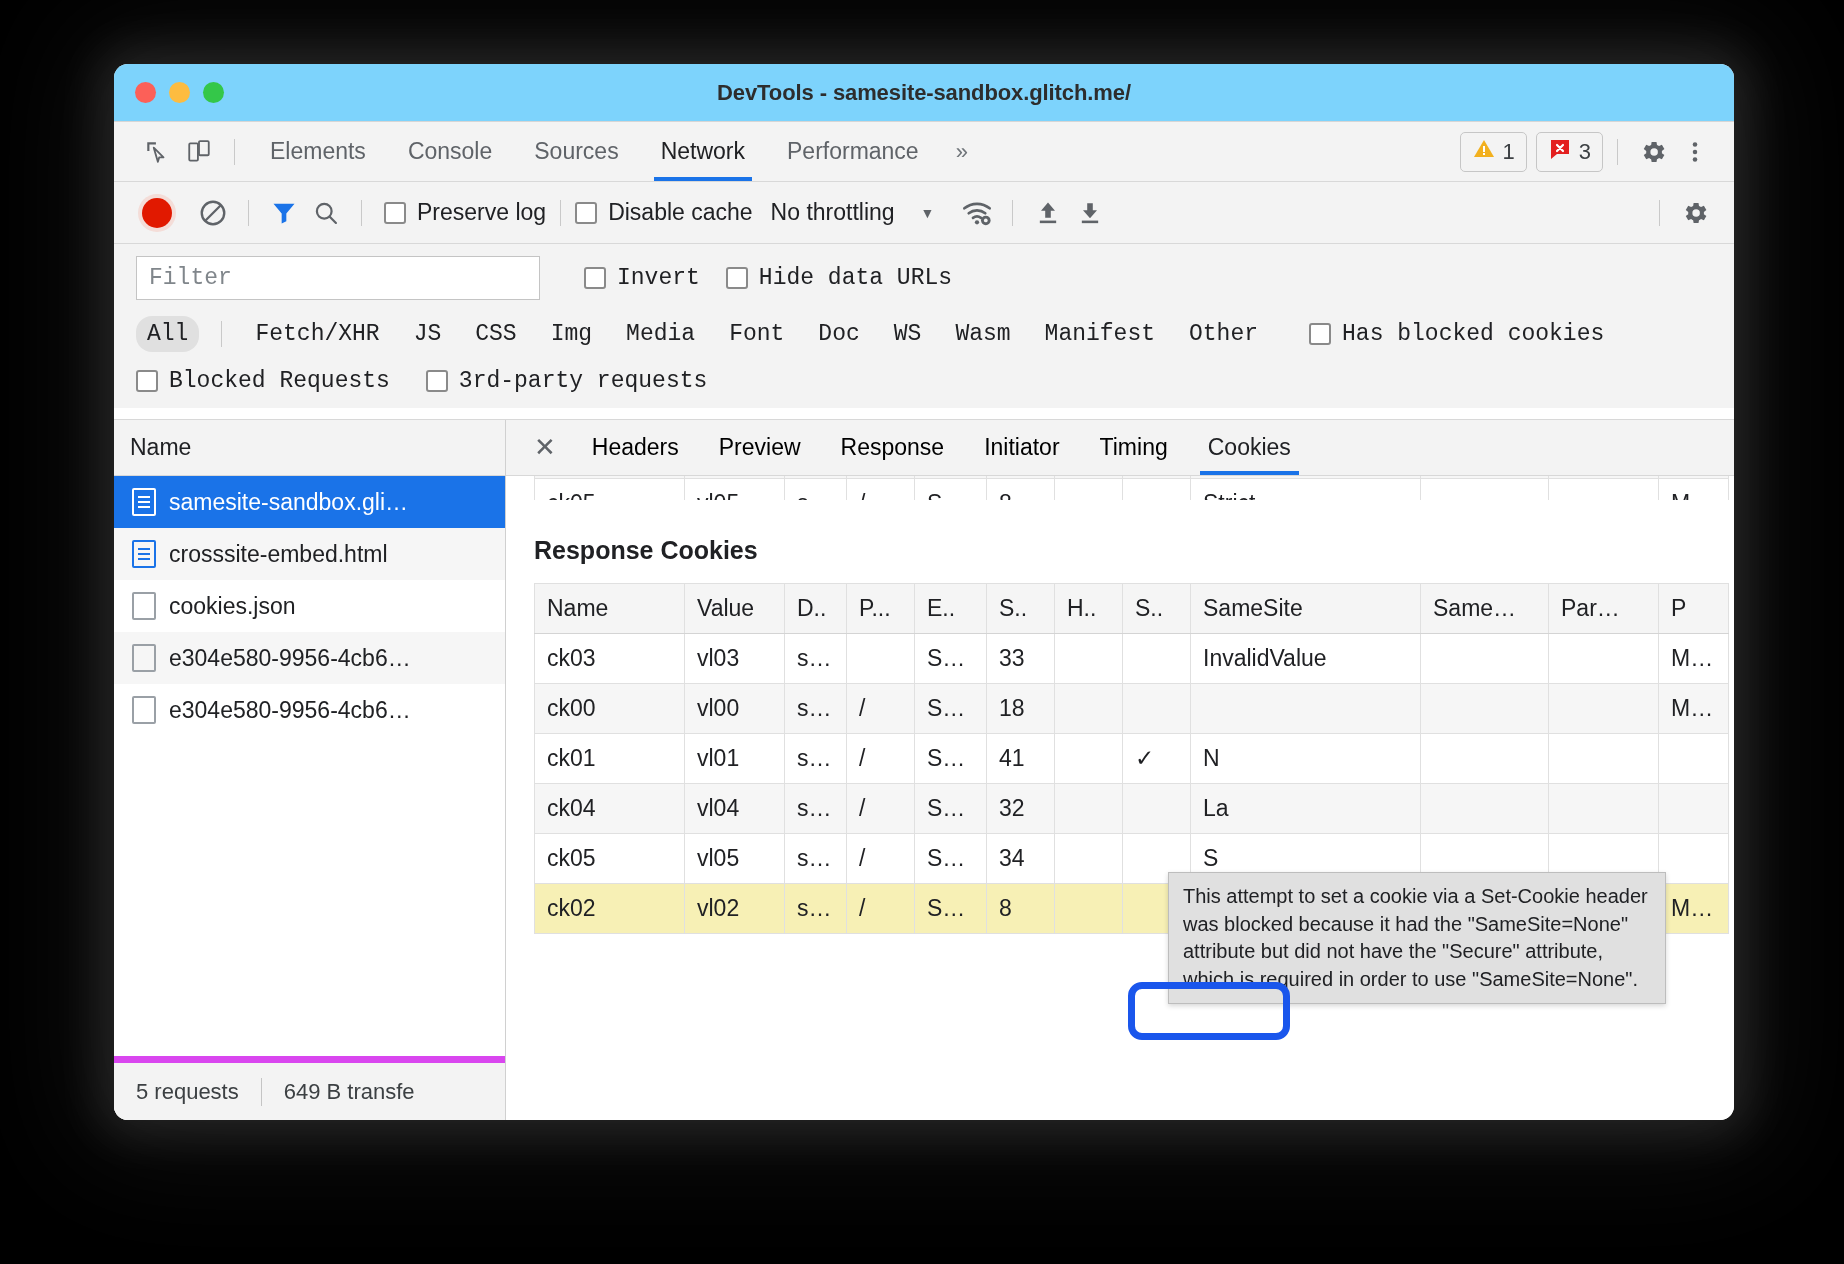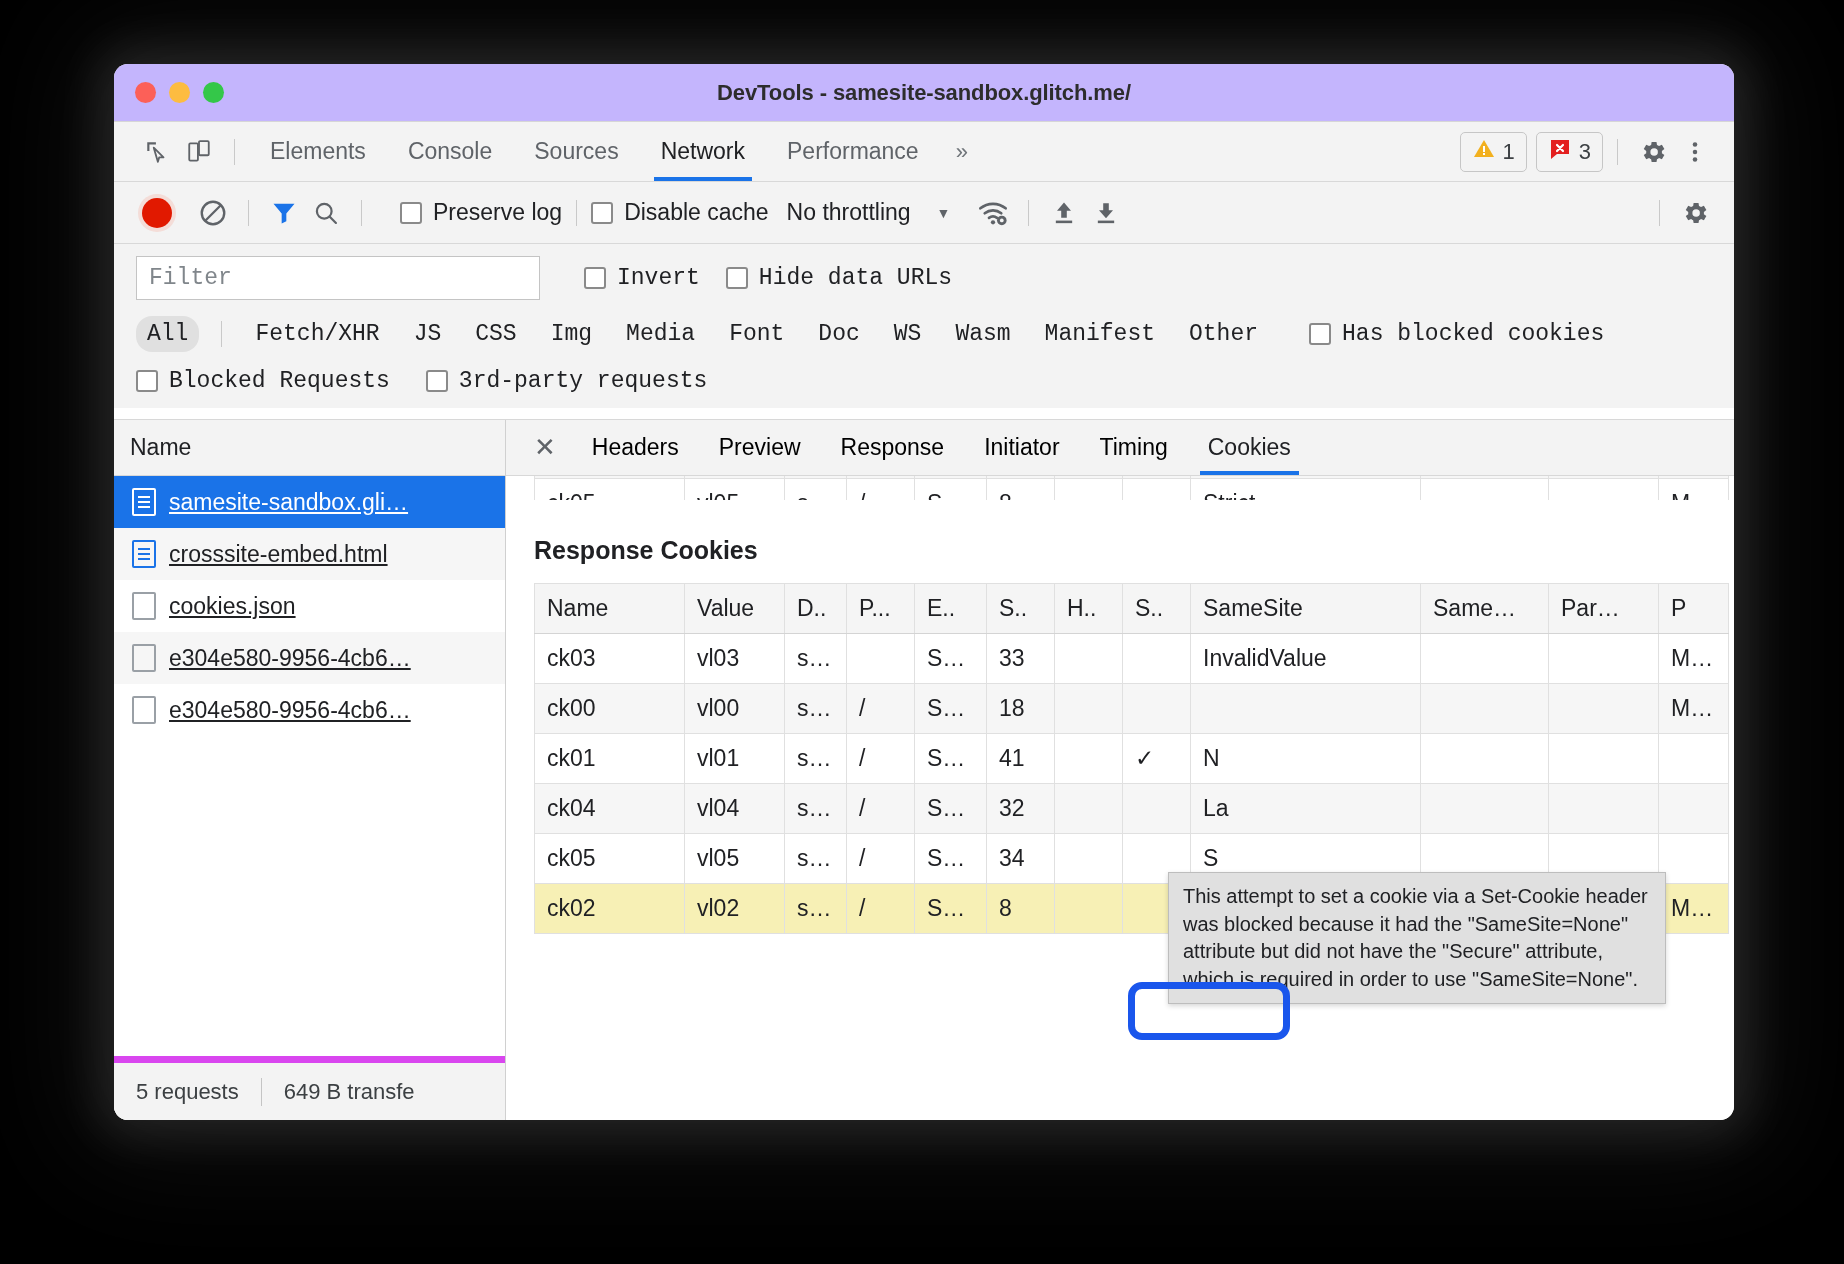--- a/index.html
+++ b/index.html
@@ -26,21 +26,21 @@
     box-shadow: 0 0 46px 18px rgba(255,255,255,0.10),
                 0 0 120px 40px rgba(120,120,120,0.12);
     overflow: hidden;
     display: flex;
     flex-direction: column;
   }
 
   
   .titlebar {
     height: 58px;
-    background: #c4b5fd;
+    background: #7dd3fc;
     border-bottom: 1px solid #d6d6d6;
     display: flex;
     align-items: center;
     position: relative;
     flex: none;
   }
   .traffic { display: flex; gap: 13px; padding-left: 21px; }
   .dot { width: 21px; height: 21px; border-radius: 50%; }
   .dot.red { background: #fc6058; }
   .dot.yellow { background: #fdbc40; }
@@ -168,21 +168,21 @@
     display: flex; align-items: center;
     padding-left: 16px;
     font-size: 23px; color: #202124;
   }
   .sb-list { flex: 1; overflow: hidden; }
   .sb-item {
     height: 52px;
     display: flex; align-items: center; gap: 13px;
     padding-left: 18px;
     font-size: 23px; color: #202124;
-    white-space: nowrap; overflow: hidden; text-decoration: underline;
+    white-space: nowrap; overflow: hidden;
   }
   .sb-item:nth-child(even) { background: #f6f6f6; }
   .sb-item.selected { background: #1a73e8; color: #fff; }
   .doc-ico {
     width: 24px; height: 28px; flex: none;
     border: 2px solid #1a73e8; border-radius: 2px;
     display: flex; flex-direction: column; justify-content: center; gap: 3px;
     padding: 0 4px;
   }
   .doc-ico i { display: block; height: 2px; background: #1a73e8; }
@@ -384,21 +384,21 @@
       </svg>
     </div>
     <div class="icon-btn">
       <svg width="28" height="28" viewBox="0 0 24 24">
         <circle cx="10.5" cy="10.5" r="6.3" fill="none" stroke="#5f6368" stroke-width="1.9"></circle>
         <line x1="15" y1="15" x2="20.5" y2="20.5" stroke="#5f6368" stroke-width="1.9" stroke-linecap="round"></line>
       </svg>
     </div>
     <div class="vsep"></div>
 
-    <div class="cb-wrap" style="margin-left:24px;">
+    <div class="cb-wrap" style="margin-left:8px;">
       <span class="cb"></span>
       <span>Preserve log</span>
     </div>
     <div class="vsep"></div>
     <div class="cb-wrap">
       <span class="cb"></span>
       <span>Disable cache</span>
     </div>
 
     <div class="throttle">No throttling</div>

